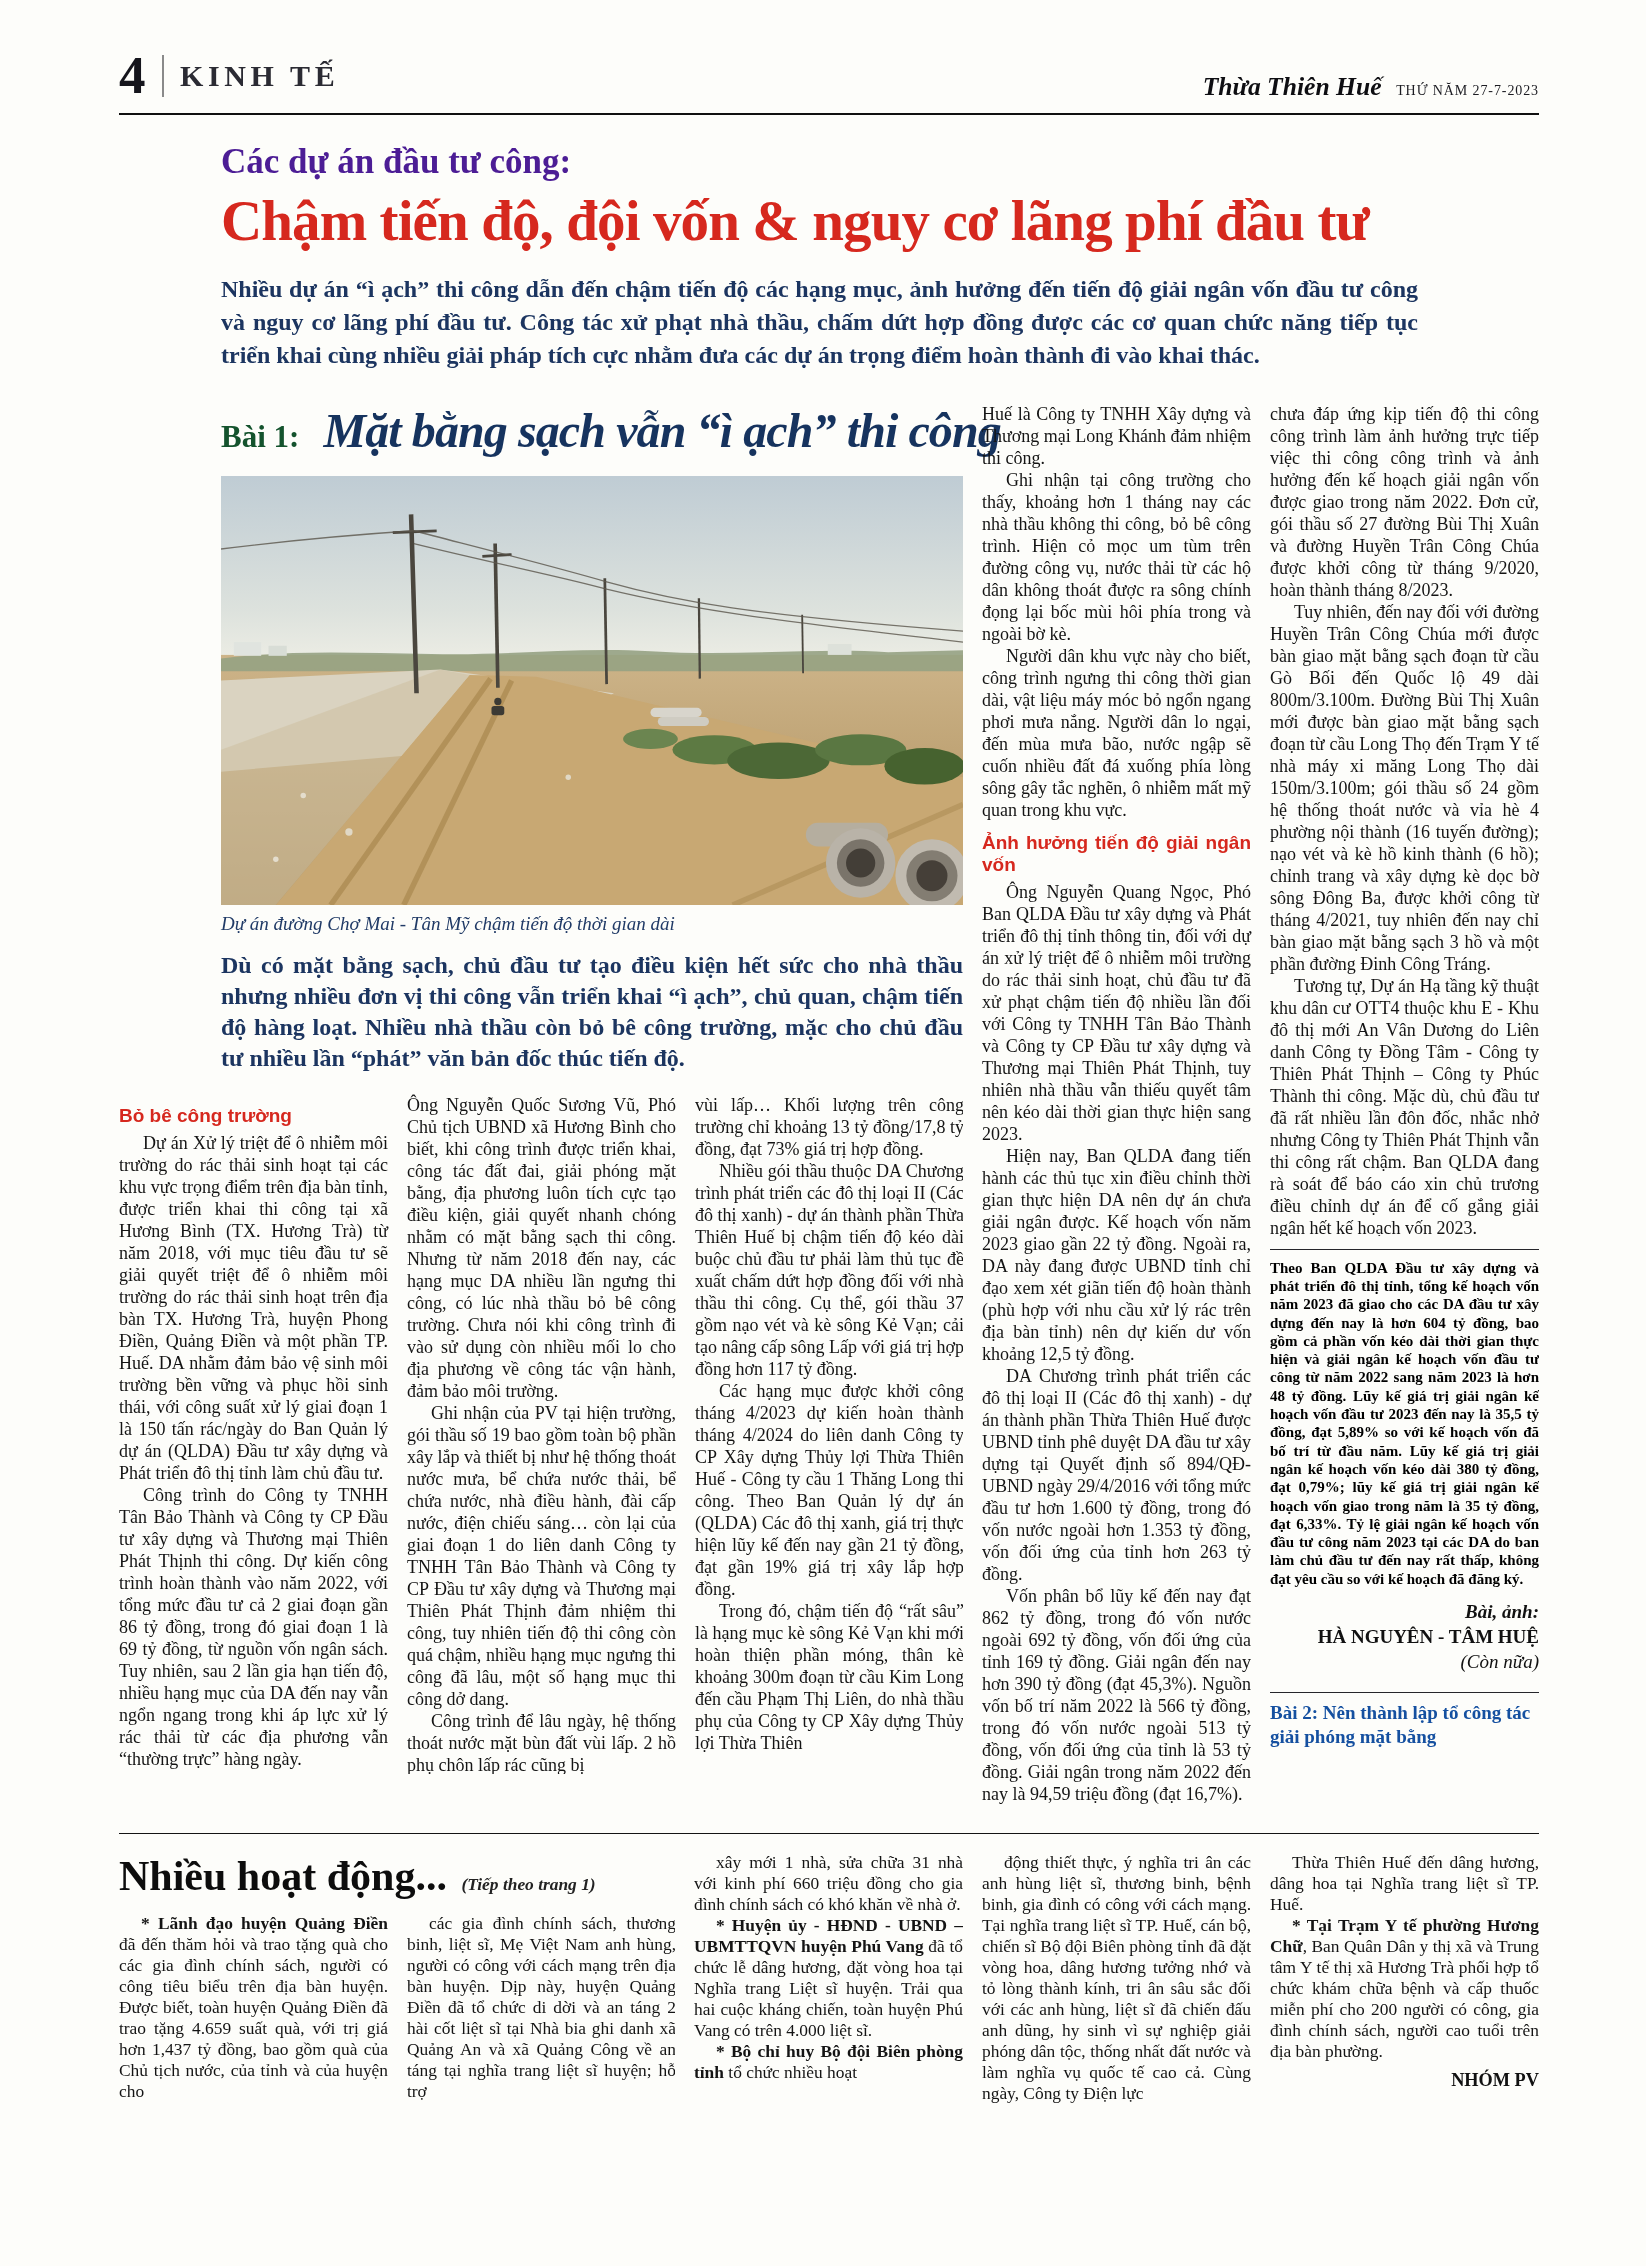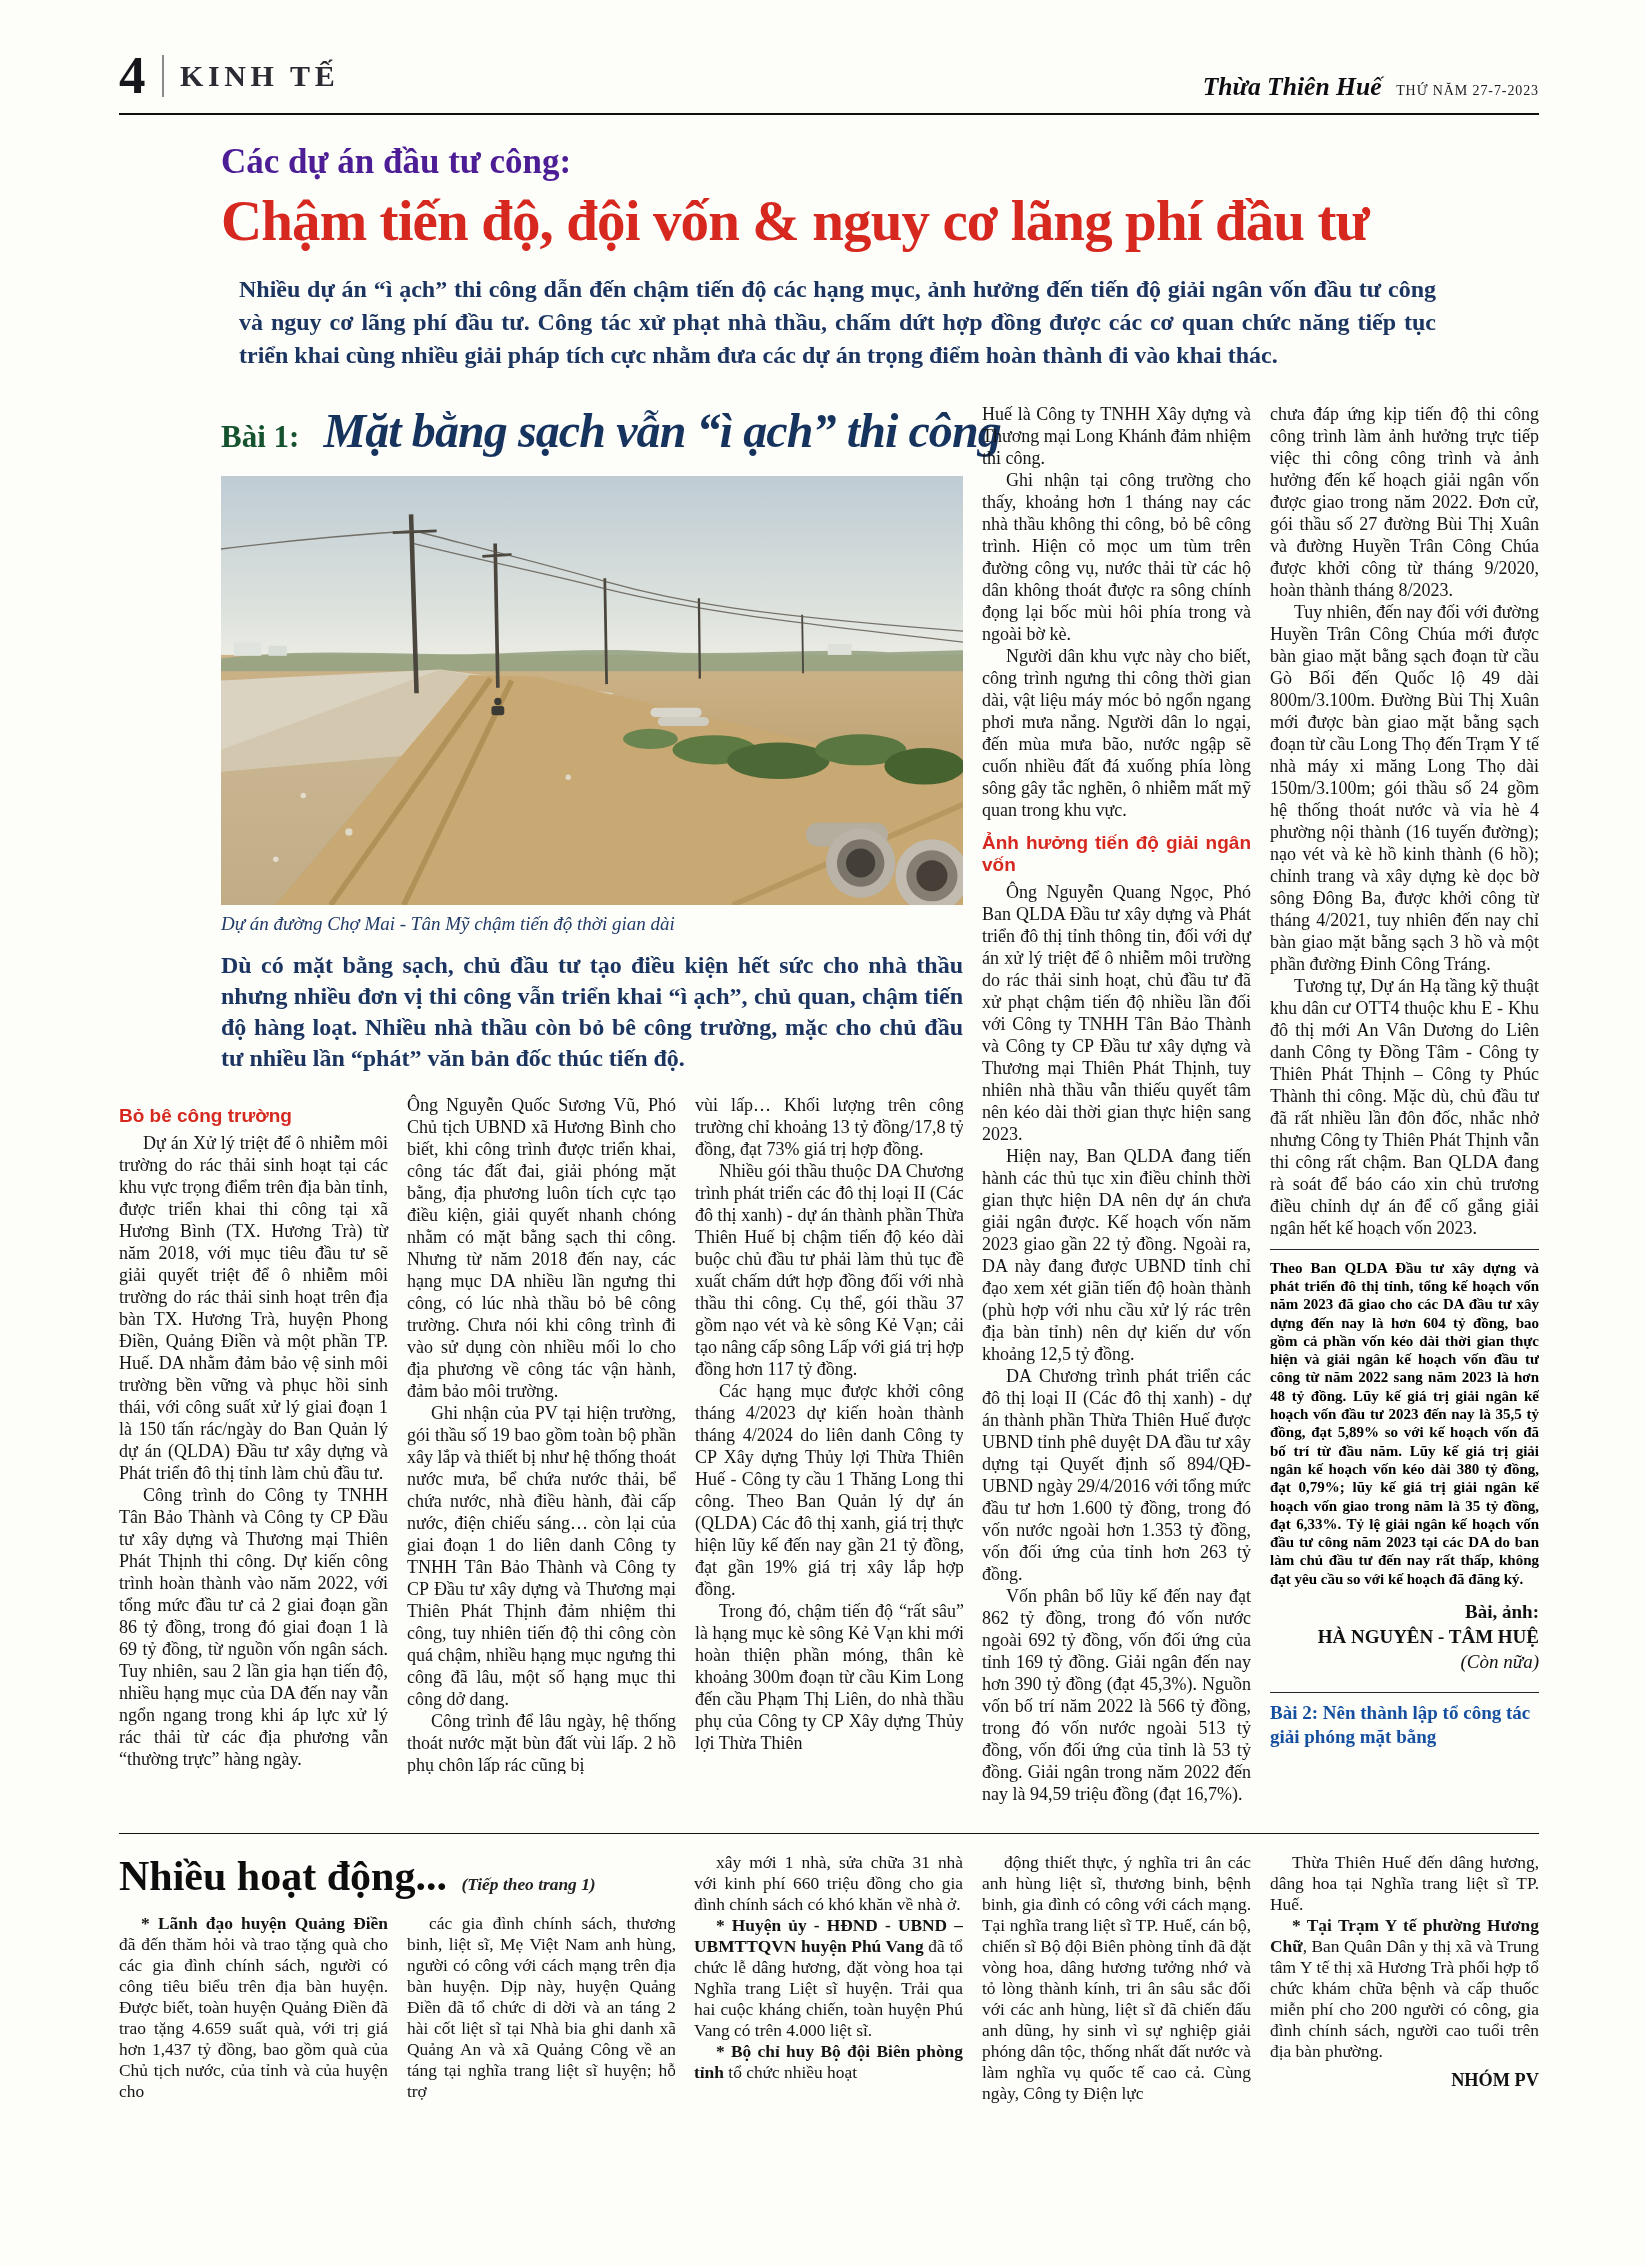--- a/index.html
+++ b/index.html
@@ -19,21 +19,21 @@
   .mast-right{display:flex;align-items:baseline;gap:14.6px;}
   .paper-name{font-size:25.6px;font-weight:bold;font-style:italic;color:#0e0e12;}
   .issue-date{font-size:14px;letter-spacing:0.9px;color:#1c1c22;}
 
   
   .article-head{margin:27.4px 0 0 102px;}
   .kicker{font-size:35px;font-weight:bold;color:#4c1d95;margin:0 0 9.1px;}
   .headline{font-size:57px;font-weight:bold;color:#d6281e;line-height:1.04;
     letter-spacing:-0.9px;white-space:nowrap;margin:0 0 22px;}
   .lead{font-size:24px;font-weight:bold;color:#1c3560;line-height:33px;
-    max-width:1197px;text-align:justify;margin:18px;}
+    max-width:1197px;text-align:justify;margin:0;}
 
   
   .article-body{display:flex;gap:19px;margin-top:31px;height:1403px;overflow:hidden;}
   .left-zone{width:844px;flex:none;}
   .upper-block{margin-left:102px;width:742px;}
   .part-row{display:flex;align-items:baseline;gap:24px;margin:0 0 18.3px;}
   .part-label{font-size:31px;font-weight:bold;color:#14532d;flex:none;text-align:right;}
   .part-title{font-size:48px;font-weight:bold;font-style:italic;color:#16335e;
     letter-spacing:-0.9px;white-space:nowrap;}
   figure{margin:0;}
@@ -52,21 +52,21 @@
   .body-col p.noindent{text-indent:0;}
   .body-col p.blk-subhead{font-family:"Liberation Sans", sans-serif;
     font-size:19px;font-weight:bold;color:#d6281e;text-indent:0;
     margin:11px 0 5.5px;line-height:1.15;}
   .body-col > :first-child{margin-top:0;}
 
   .sidebar-note{border-top:1.8px solid #26262b;padding-top:9.1px;
     font-size:15px;line-height:18.3px;font-weight:bold;color:#000000;
     text-align:justify;}
   .byline{text-align:right;margin-top:11px;font-size:19px;line-height:25px;}
-  .byline .lbl{font-weight:bold;margin-top:28px;}
+  .byline .lbl{font-weight:bold;font-style:italic;margin-top:28px;}
   .byline .authors{font-weight:bold;display:block;}
   .byline .cont{font-style:italic;display:block;}
   .next-part{margin-top:18.3px;border-top:1.8px solid #26262b;padding-top:7.3px;
     font-size:19px;line-height:24px;font-weight:bold;color:#1550a0;}
 
   
   .bottom-rule{border-top:1.8px solid #141414;margin-top:27.4px;}
   .bottom-section{display:flex;gap:19px;padding-top:18.3px;}
   .bottom-left{width:556px;flex:none;}
   .bottom-head{display:flex;align-items:baseline;gap:14.6px;margin:0 0 12.8px;}

